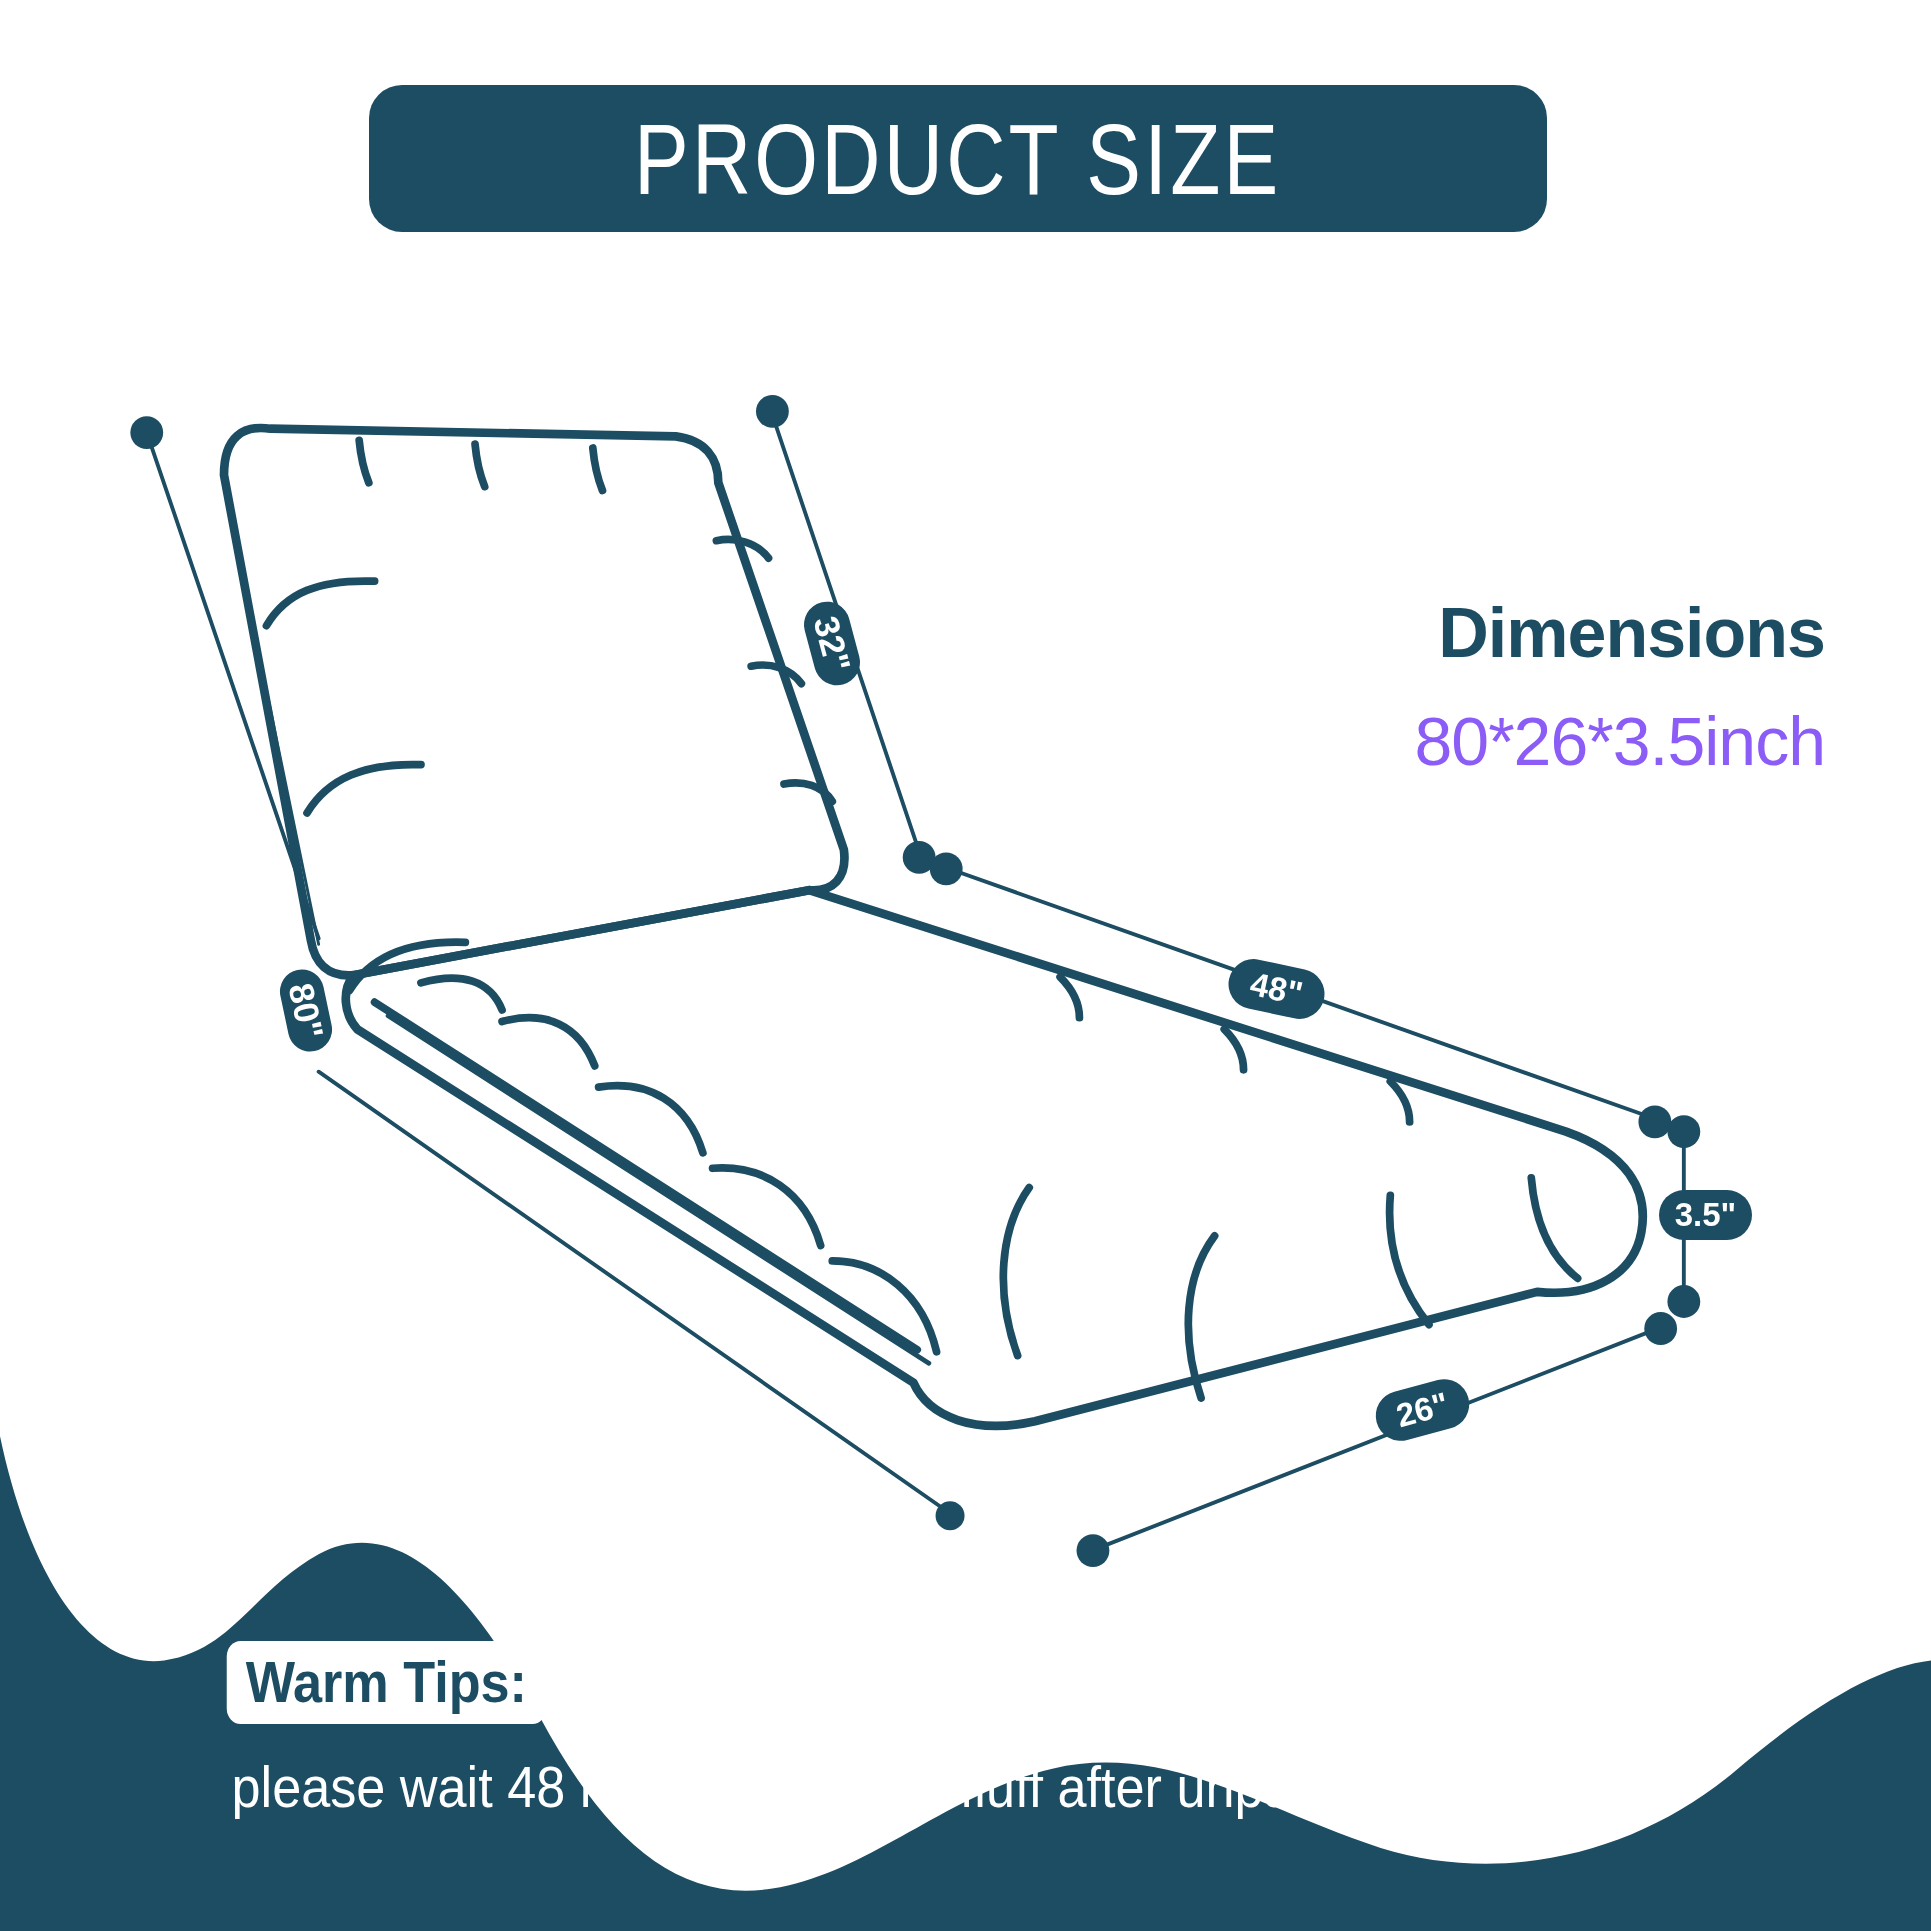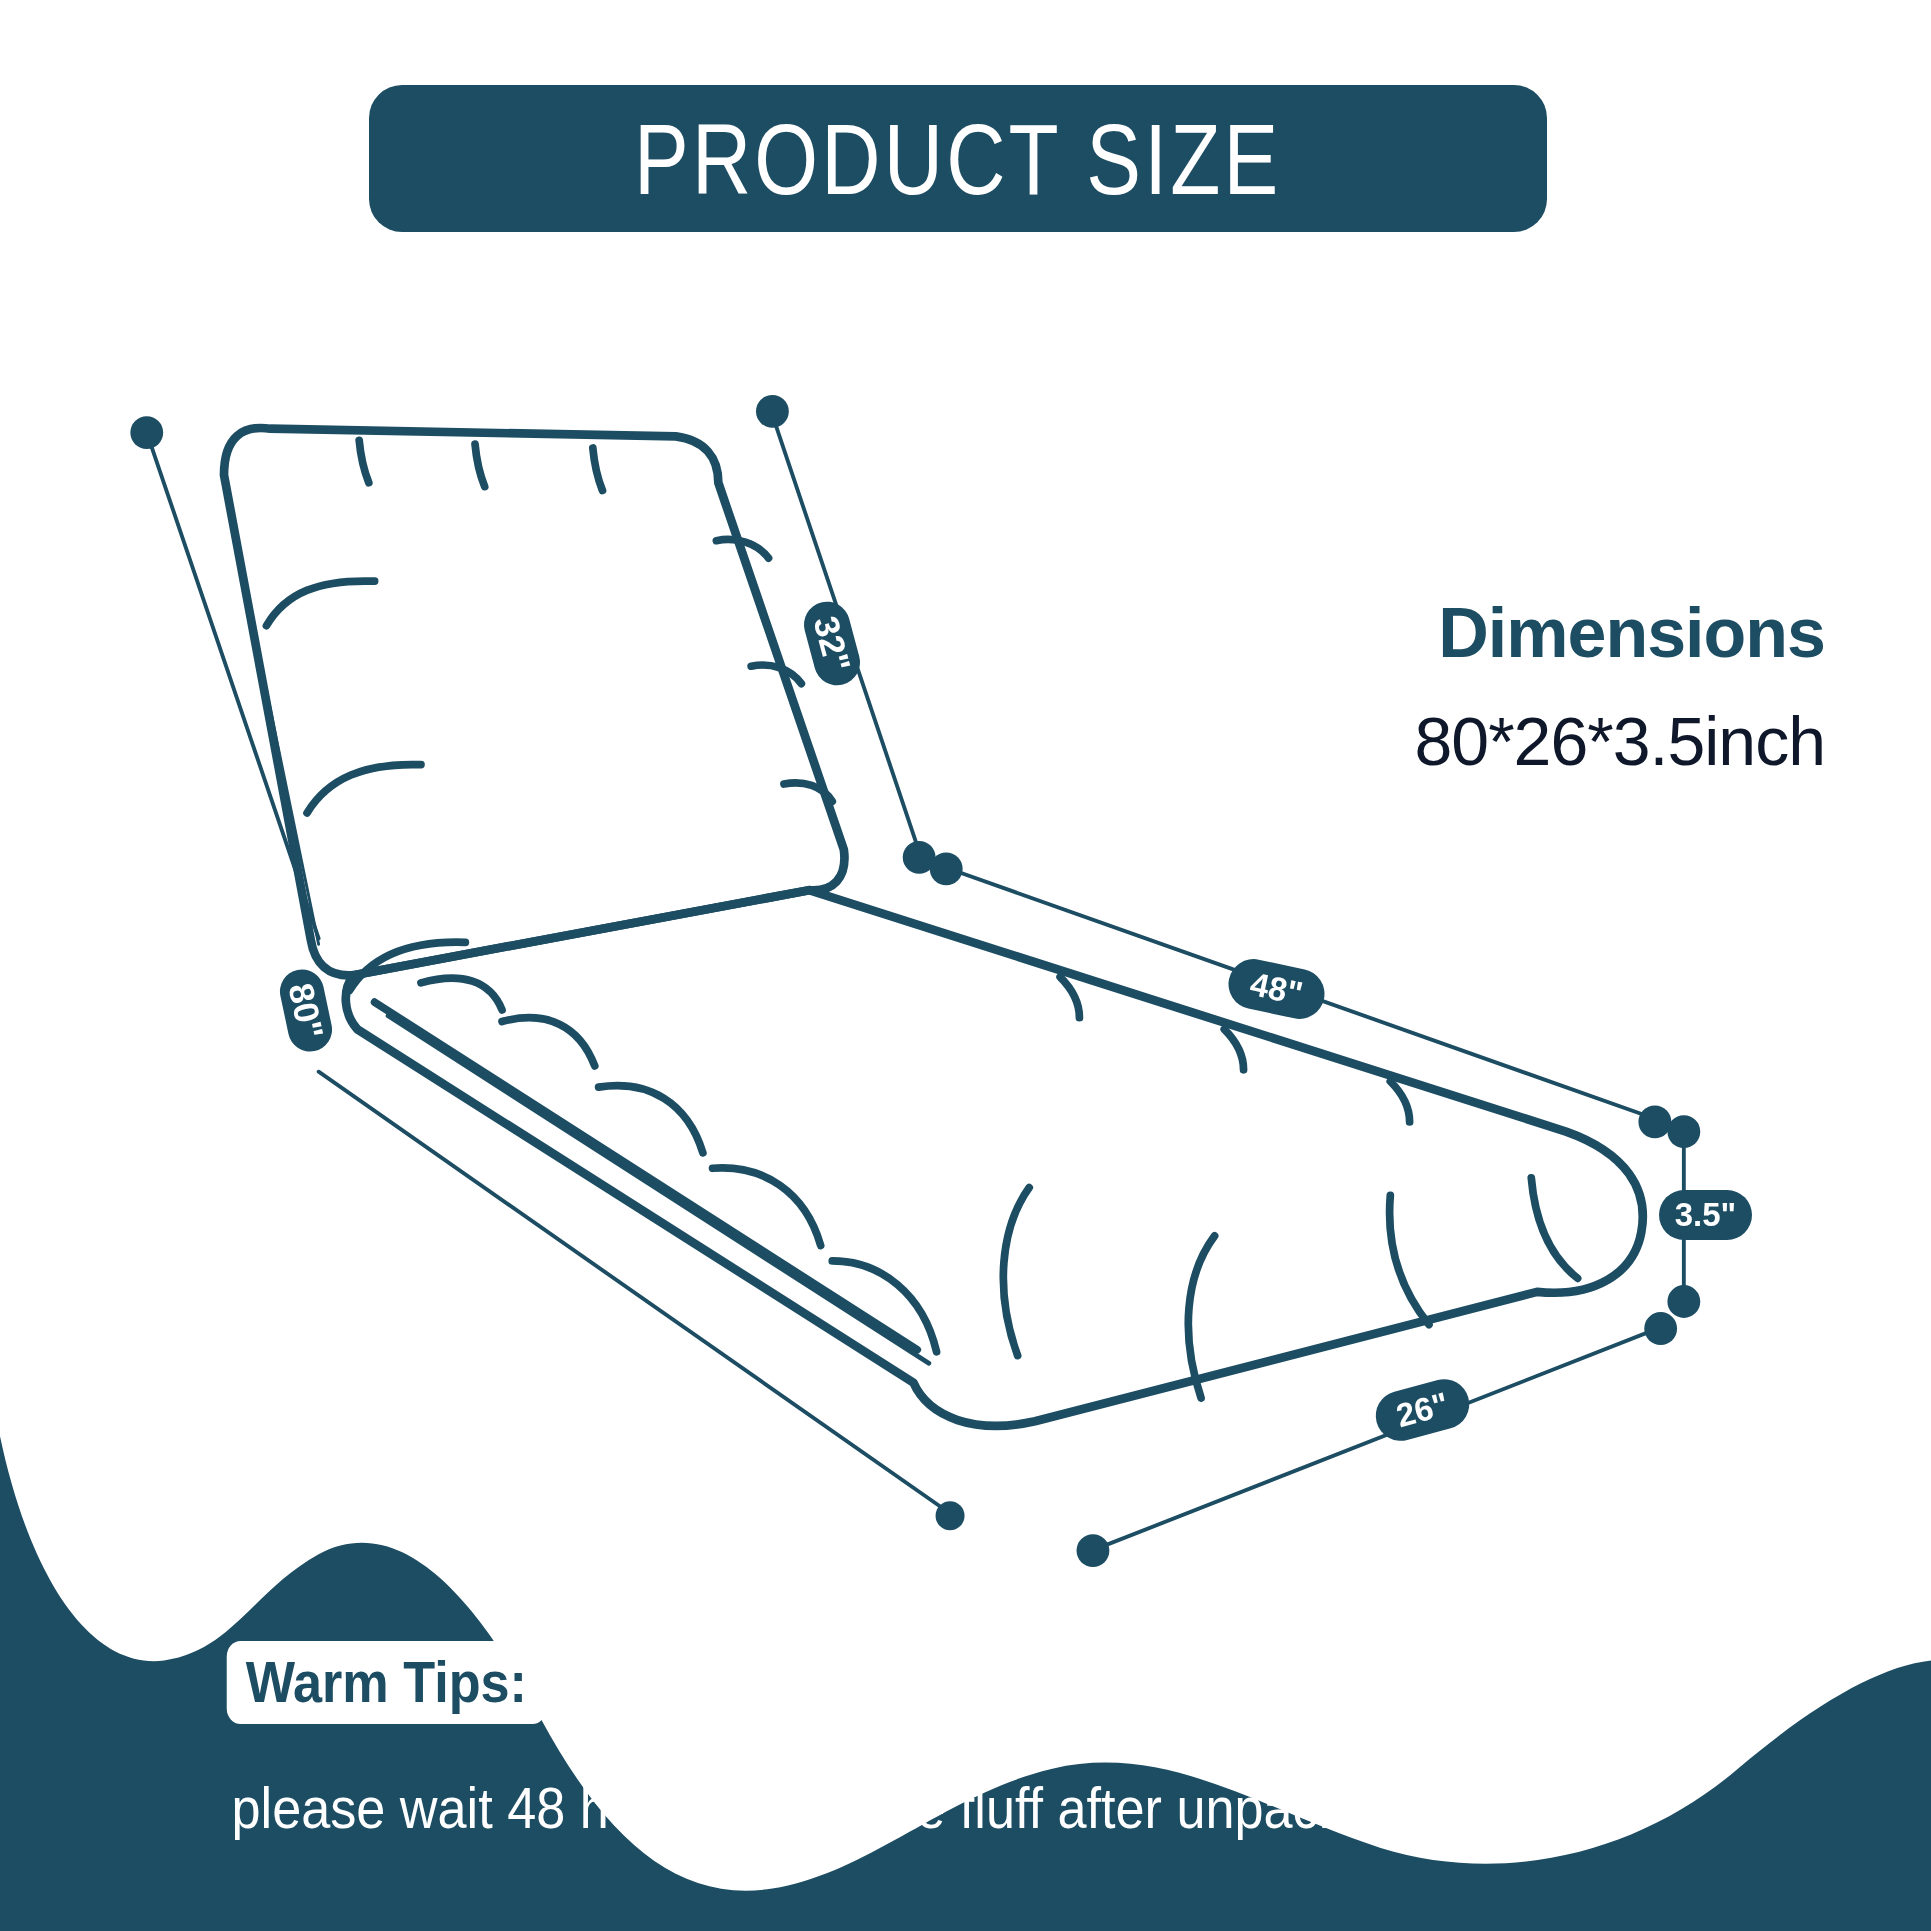--- a/index.html
+++ b/index.html
@@ -60,21 +60,21 @@
   }
   .dims-heading {
     color: #1d4d63;
     font-size: 70px;
     font-weight: bold;
     line-height: 1.05;
     letter-spacing: -1px;
     white-space: nowrap;
   }
   .dims-value {
-    color: #0f172a;
+    color: #8b5cf6;
     font-size: 68px;
     font-weight: 400;
     line-height: 1.05;
     margin-top: 35px;
     letter-spacing: -1px;
     white-space: nowrap;
   }
 
   
   #illustration {
@@ -143,21 +143,21 @@
     height: 599px;
   }
   .tips-row {
     position: absolute;
     left: 0;
     top: 1641px;
     width: 1661px;
     display: flex;
     flex-direction: column;
     align-items: center;
-    gap: 30px;
+    gap: 9px;
   }
   .tips-line1 {
     display: flex;
     align-items: center;
     gap: 17.4px;
   }
   .tips-chip {
     background: #ffffff;
     color: #1d4d63;
     border-radius: 15.4px;

